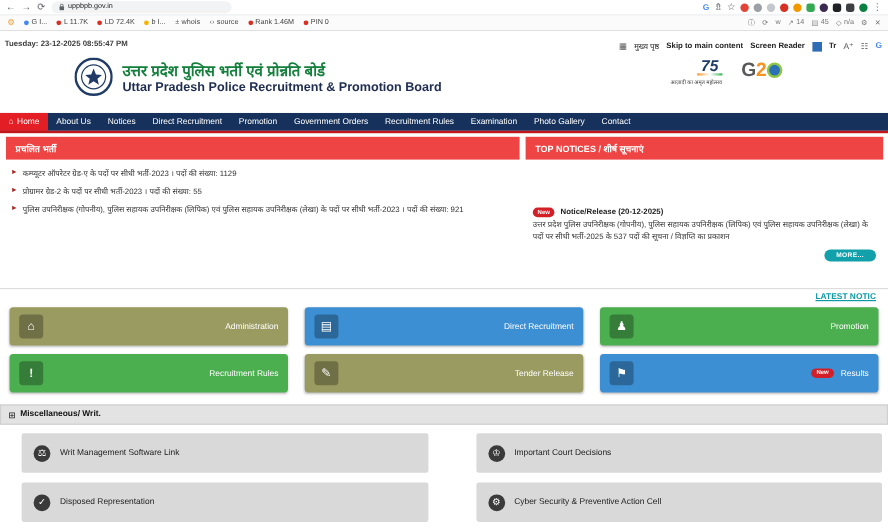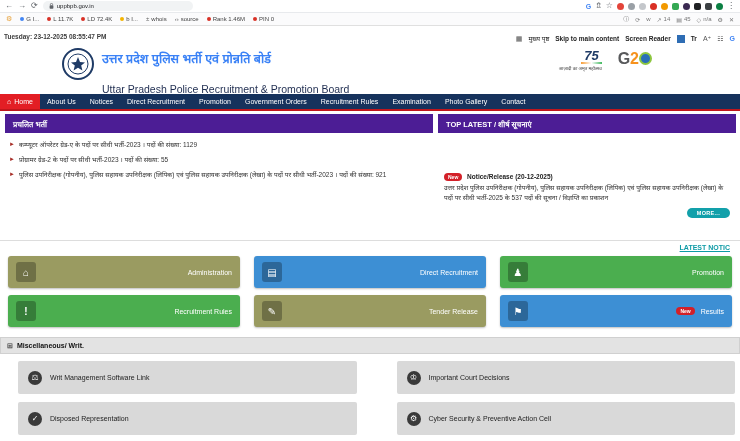--- a/index.html
+++ b/index.html
@@ -26,22 +26,22 @@
 
   
   .site-header { position:relative; height:68px; background:#fff; }
   .datetime { position:absolute; left:4px; top:7px; font-size:6.5px; font-weight:bold; color:#3d3d3d; }
   .utility { position:absolute; right:5px; top:8px; display:flex; align-items:center; gap:6px;
     font-size:6.5px; color:#222; }
   .utility .sep-ic { font-size:7px; color:#555; }
   .blue-sq { width:8px; height:8px; background:#2e6db4; display:inline-block; }
   .emblem { position:absolute; left:62px; top:22px; }
   .titles { position:absolute; left:102px; top:24px; }
-  .title-hi { font-size:12.5px; font-weight:bold; color:#3b82f6; }
-  .title-en { font-size:10.5px; font-weight:normal; color:#1f2d50; margin-top:16px; }
+  .title-hi { font-size:12.5px; font-weight:bold; color:#15803d; }
+  .title-en { font-size:10.5px; font-weight:bold; color:#1f2d50; margin-top:0; }
   .gov-logos { position:absolute; right:88px; top:20px; display:flex; gap:16px; align-items:center; }
   .azadi { text-align:right; }
   .azadi-75 { font-size:13px; font-weight:bold; font-style:italic; color:#1f3b66; line-height:1;
     border-bottom:2px solid; border-image:linear-gradient(90deg,#f6921e,#fff,#2bb24c) 1; display:inline-block; padding:0 3px;}
   .azadi-cap { font-size:4.5px; color:#333; margin-top:1px; }
   .g20 { display:flex; align-items:center; }
   .g20-g { font-size:16px; font-weight:bold; color:#58595b; }
   .g20-2 { font-size:16px; font-weight:bold; color:#f6921e; }
   .g20-0 { width:13px; height:13px; border-radius:50%; background:#2a6fb8; display:inline-block;
     border:2px solid #8dc63f; }
@@ -49,21 +49,21 @@
   
   .navbar { height:15px; background:#16325c; display:flex; }
   .nav-item { display:flex; align-items:center; gap:3px; padding:0 7px; font-size:7px; color:#fff; cursor:pointer; }
   .nav-item.active { background:#e31e24; }
   .red-line { height:2px; background:#c0161c; }
 
   
   .content-row { display:flex; gap:5px; padding:3px 4px 0 5px; height:126px; }
   .left-panel { width:428px; }
   .right-panel { flex:1; display:flex; flex-direction:column; }
-  .panel-header { background:#4c1d95; color:#fff; font-weight:bold; font-size:7.5px;
+  .panel-header { background:#ef4444; color:#fff; font-weight:bold; font-size:7.5px;
     height:19px; display:flex; align-items:center; padding:0 8px; }
   .rec-list { padding:7px 4px; display:flex; flex-direction:column; gap:6px; }
   .rec-item { display:flex; gap:4px; font-size:6.5px; color:#333; cursor:pointer; }
   .bullet { color:#a62b25; font-size:6px; line-height:1.4; }
   .notice-block { margin-top:40px; padding:0 6px; font-size:6.5px; color:#333; display:flex; flex-direction:column; }
   .badge-new { background:#d32028; color:#fff; border-radius:6px; font-size:5px;
     padding:1px 4px; font-weight:bold; margin-right:3px; }
   .notice-title { font-weight:bold; color:#222; }
   .notice-text { margin-top:3px; line-height:1.55; }
   .more-btn { align-self:flex-end; margin-top:5px; background:#12a0aa; color:#fff;
@@ -257,21 +257,21 @@
         <span>प्रोग्रामर ग्रेड-2 के पदों पर सीधी भर्ती-2023 । पदों की संख्या: 55</span>
       </div>
       <div class="rec-item">
         <span class="bullet">►</span>
         <span>पुलिस उपनिरीक्षक (गोपनीय), पुलिस सहायक उपनिरीक्षक (लिपिक) एवं पुलिस सहायक उपनिरीक्षक (लेखा) के पदों पर सीधी भर्ती-2023 । पदों की संख्या: 921</span>
       </div>
     </div>
   </div>
 
   <div class="right-panel">
-    <div class="panel-header">TOP LATEST / शीर्ष सूचनाएं</div>
+    <div class="panel-header">TOP NOTICES / शीर्ष सूचनाएं</div>
     <div class="notice-block">
       <div>
         <span class="badge-new">New</span>
         <span class="notice-title">Notice/Release (20-12-2025)</span>
       </div>
       <div class="notice-text">उत्तर प्रदेश पुलिस उपनिरीक्षक (गोपनीय), पुलिस सहायक उपनिरीक्षक (लिपिक) एवं पुलिस सहायक उपनिरीक्षक (लेखा) के पदों पर सीधी भर्ती-2025 के 537 पदों की सूचना / विज्ञप्ति का प्रकाशन</div>
       <span class="more-btn">MORE...</span>
     </div>
   </div>
 </div>

